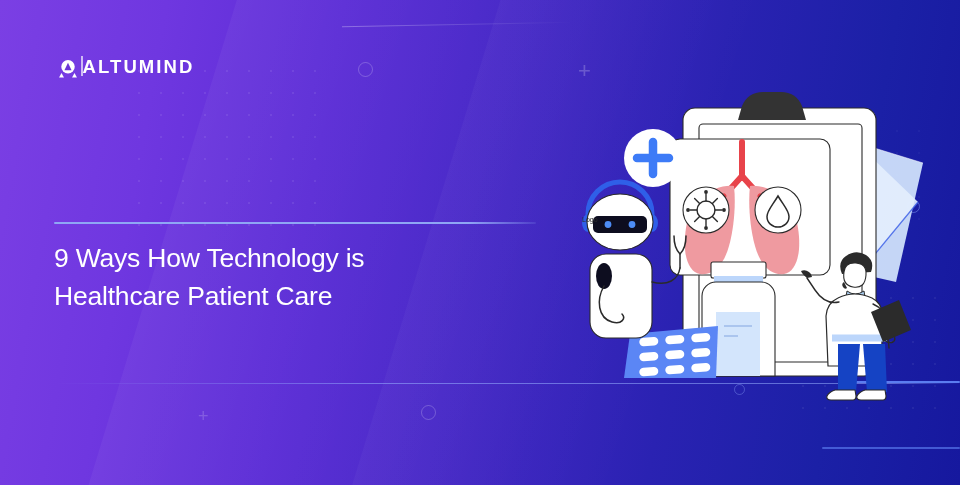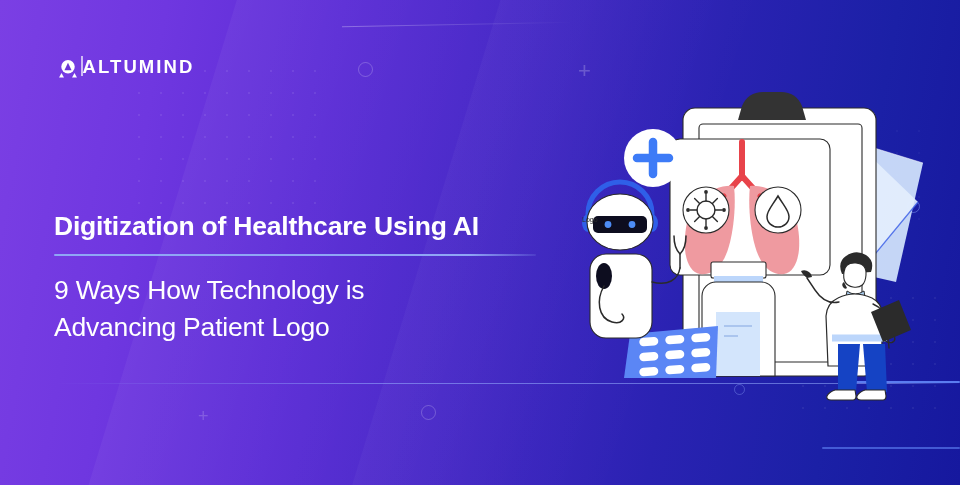--- a/index.html
+++ b/index.html
@@ -159,25 +159,24 @@
       <circle cx="16" cy="13.2" r="8.3" fill="#ffffff"></circle>
       <path d="M16 8.4 L20.4 17.6 L11.6 17.6 Z" fill="#6b35d6"></path>
       <path d="M5.0 26.6 L8.0 20.8 L11.0 26.6 Z" fill="#ffffff"></path>
       <path d="M21.0 26.6 L24.0 20.8 L27.0 26.6 Z" fill="#ffffff"></path>
     </svg>
     <div class="logo-div"></div>
     <div class="logo-text">ALTUMIND</div>
   </div>
 
   <div class="copy">
-    <h1 class="title">Digitization of Healthcare Using AI</h1>
     <div class="rule"></div>
     <h2 class="subtitle">
       <span>9 Ways How Technology is</span><br>
-      <span>Advancing Patient Logo</span>
+      <span>Healthcare Patient Care</span>
     </h2>
   </div>
 
   <div class="art">
     <svg viewBox="0 0 394 316">
 
       <g>
         <path d="M305,61 L357,77 L330,196 L286,186 Z" fill="#cfe0fb" opacity=".95"></path>
         <path d="M300,66 L352,116 L286,196 L262,160 Z" fill="#e3eefd" opacity=".9"></path>
         <path d="M352,116 L286,196 L262,160" fill="none" stroke="#3f63e8" stroke-width="1.3" opacity=".85"></path>

